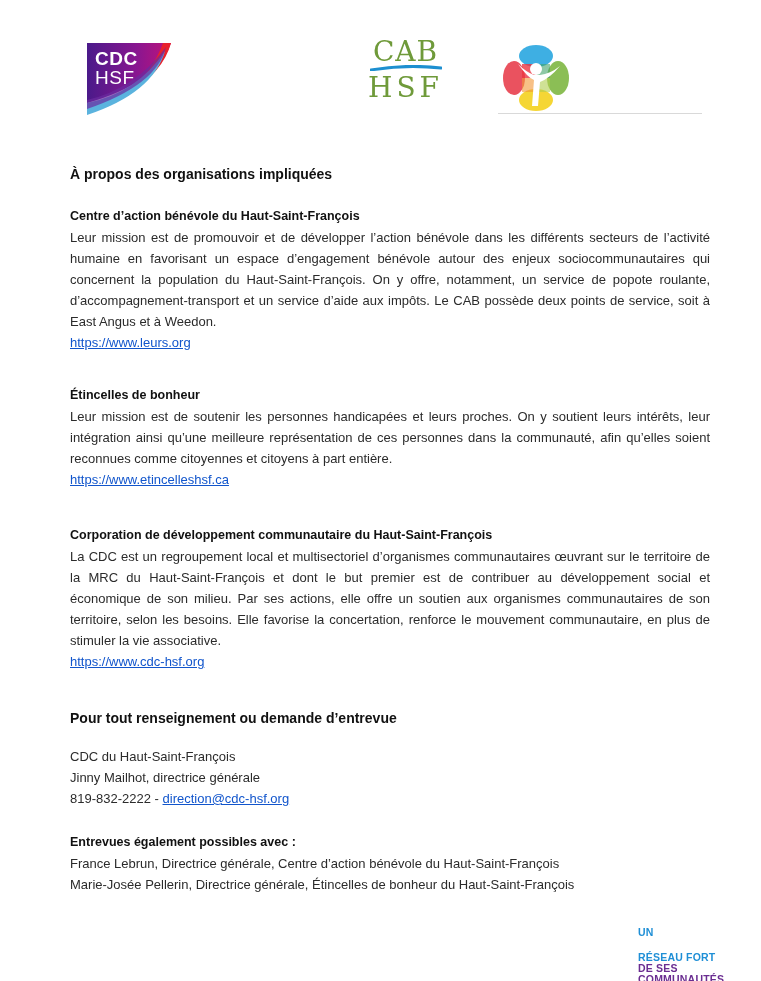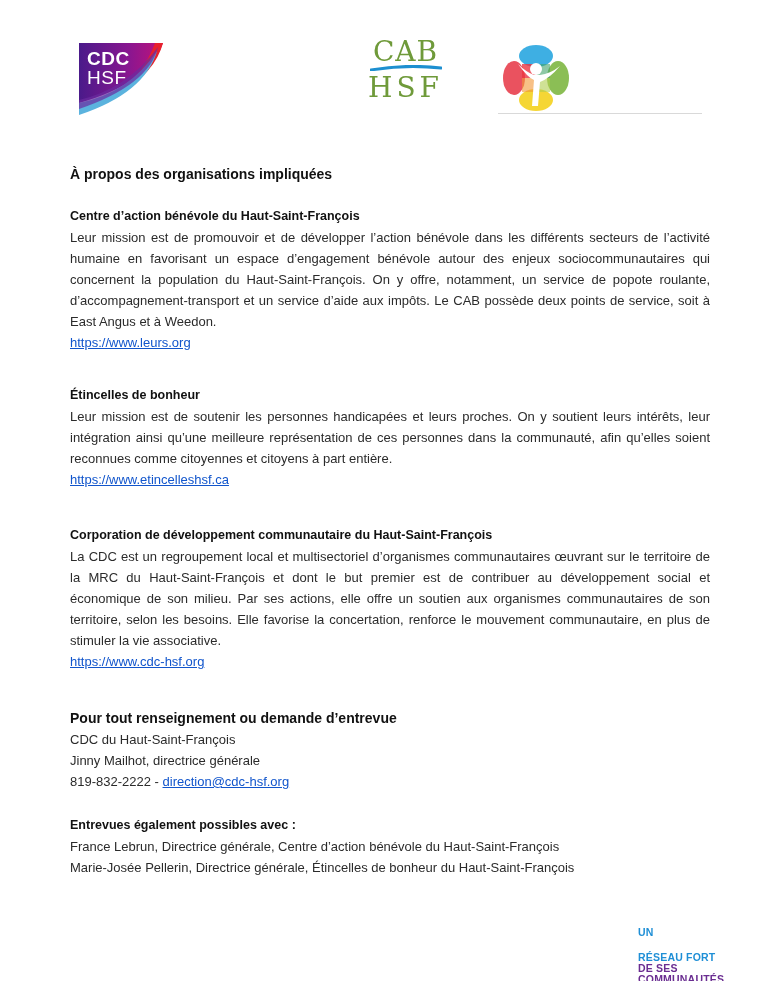--- a/index.html
+++ b/index.html
@@ -1,21 +1,21 @@
 <!DOCTYPE html>
 <html><head>
 <meta charset="utf-8">
 <style>
   html, body { margin: 0; padding: 0; background: #ffffff; }
   body { width: 761px; height: 981px; position: relative; overflow: hidden;
          font-family: "Liberation Sans", sans-serif; color: #222; }
   .logos { position: absolute; top: 0; left: 0; width: 761px; height: 130px; }
 
   
-  .cdc-logo { position: absolute; left: 79px; top: 43px; width: 210px; height: 72px; padding-left: 24px; }
+  .cdc-logo { position: absolute; left: 87px; top: 43px; width: 210px; height: 72px; padding-left: 24px; }
   .cdc-badge { position: absolute; left: 0; top: 0; width: 84px; height: 72px; overflow: hidden; }
   .cdc-badge svg { display: block; }
   .cdc-badge-text { position: absolute; left: 8px; top: 6px; color: #fff; font-weight: bold;
                     font-size: 19px; line-height: 19px; letter-spacing: 0.5px; }
   .cdc-badge-text .l2 { font-weight: normal; }
   .cdc-words { position: absolute; left: 88px; top: 5px; font-size: 13px; line-height: 13px; color: #333; }
   .cdc-words .thin { font-weight: normal; letter-spacing: 0.2px; }
   .cdc-words .bold { font-weight: bold; font-size: 10.5px; line-height: 12px; color: #222; }
 
   
@@ -37,21 +37,21 @@
   
   .doc { position: absolute; left: 70px; top: 164px; width: 640px; font-size: 13px; line-height: 21px; color: #2b2b2b; }
   .h1 { font-weight: bold; font-size: 14px; margin: 0; line-height: 20px; color: #111; }
   .h2 { font-weight: bold; font-size: 12.5px; margin: 0; color: #111; line-height: 21px; }
   .para { margin: 0; text-align: justify; }
   .link { color: #1155cc; text-decoration: underline; }
   .sec1 { margin-top: 22px; }
   .sec2 { margin-top: 32px; }
   .sec3 { margin-top: 35px; }
   .sec4 { margin-top: 36px; }
-  .sec4 .h1 { margin-bottom: 1px; }
+  .sec4 .h1 { margin-bottom: 18px; }
   .sec5 { margin-top: 23px; }
 
   
   .slogan { position: absolute; left: 638px; top: 913px; font-weight: bold; font-size: 10.5px;
             line-height: 11px; letter-spacing: 0.2px; }
   .slogan .blue { color: #1f8fd6; margin-top: 14px; }
   .slogan .purple { color: #6a2d91; }
 </style>
 </head>
 <body>

